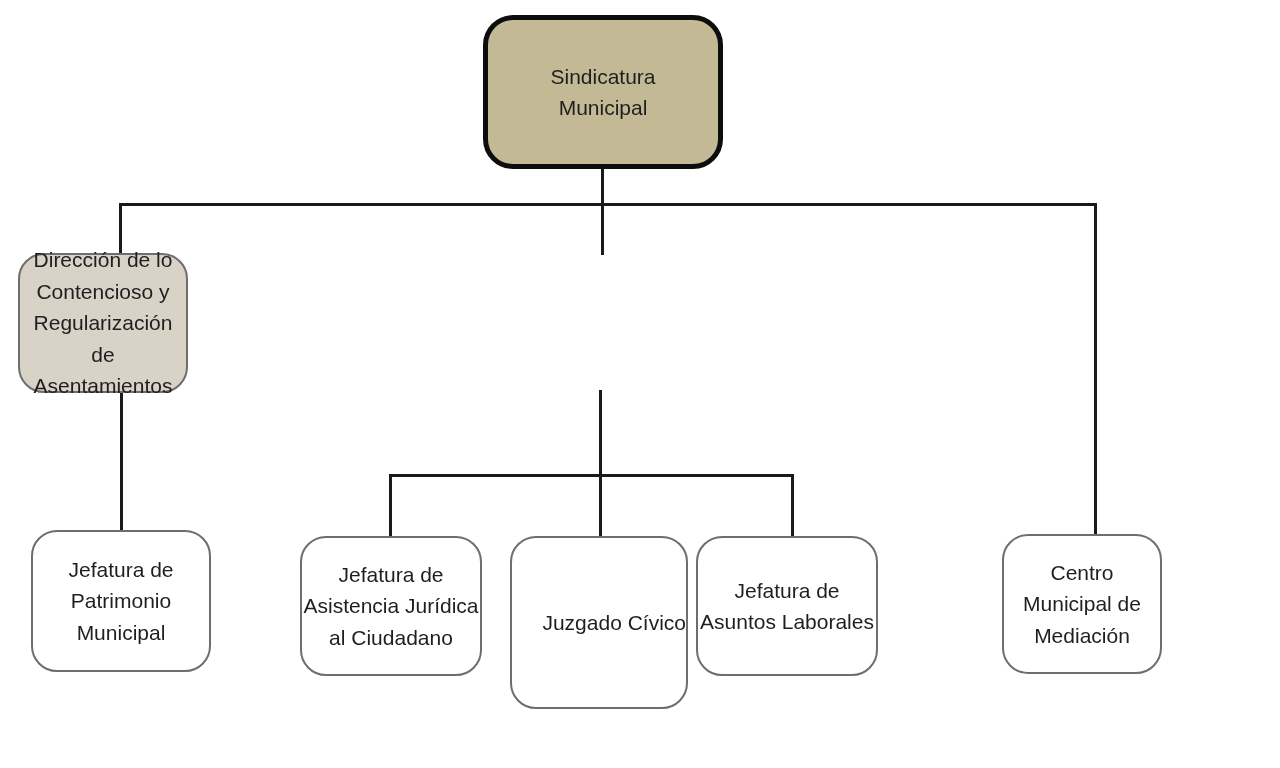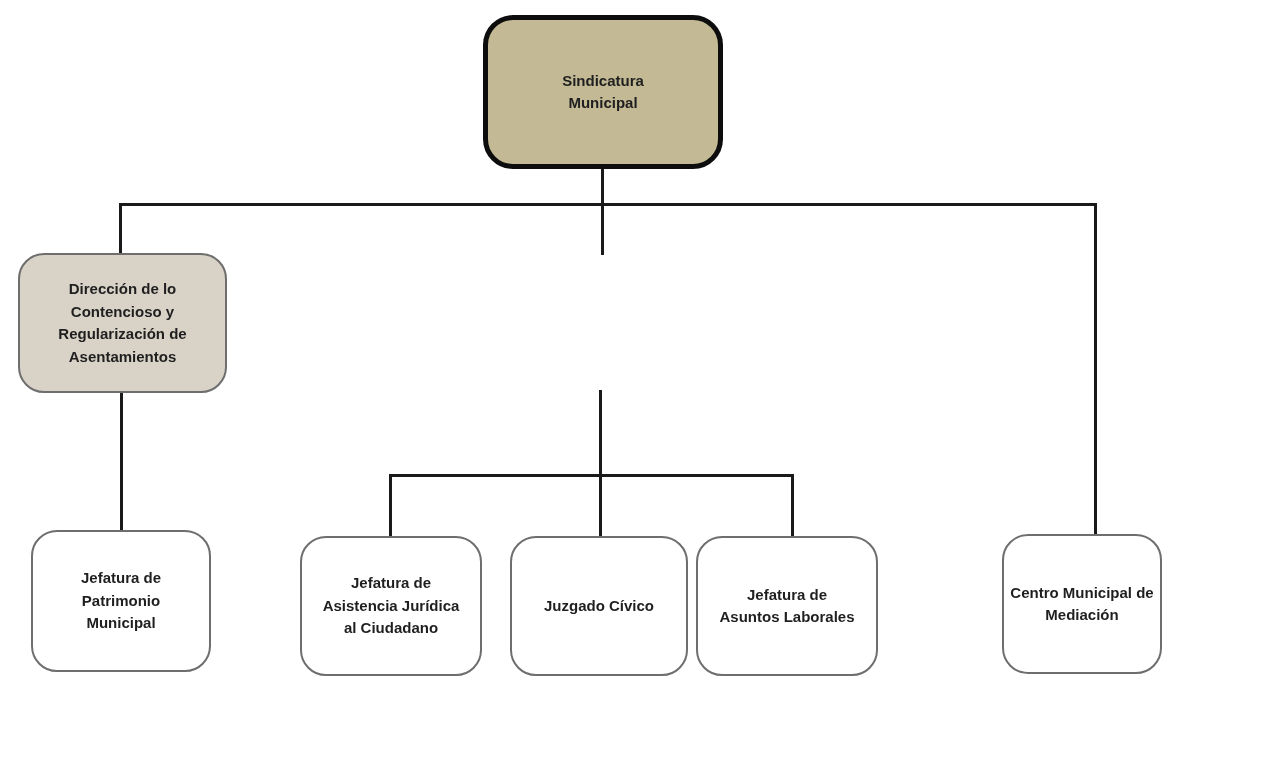--- a/index.html
+++ b/index.html
@@ -10,44 +10,44 @@
   }
   html,body{margin:0;padding:0;}
   body{background:#e9e9e9;font-family:"Liberation Sans",sans-serif;}
   .canvas{
     position:relative;width:1280px;height:768px;background:var(--bg);
     overflow:hidden;margin:0 auto;
   }
   .node{
     position:absolute;display:flex;align-items:center;justify-content:center;
     box-sizing:border-box;text-align:center;color:var(--text);
-    font-weight:700;font-size:15px;line-height:1.5;z-index:2;
+    font-weight:400;font-size:21px;line-height:1.5;z-index:2;
   }
   .node .lbl{white-space:pre-line;}
   .node.root{
     background:var(--root-fill);border:5px solid var(--root-border);
     border-radius:30px;
   }
   .node.branch{
     background:var(--branch-fill);border:2.5px solid var(--branch-border);
     border-radius:26px;
   }
   .node.leaf{
     background:var(--leaf-fill);border:2px solid var(--leaf-border);
     border-radius:26px;
   }
   .line{position:absolute;background:var(--connector);z-index:1;}
 
   
   #n-sindicatura{left:483px;top:15px;width:240px;height:154px;}
-  #n-contencioso{left:18px;top:253px;width:209px;height:140px;}
+  #n-contencioso{left:18px;top:253px;width:170px;height:140px;}
   #n-juridica{left:497px;top:252px;width:207px;height:140px;}
   #n-patrimonio{left:31px;top:530px;width:180px;height:142px;}
   #n-asistencia{left:300px;top:536px;width:182px;height:140px;}
-  #n-juzgado{left:510px;top:536px;width:178px;height:140px;}
+  #n-juzgado{left:510px;top:536px;width:178px;height:173px;justify-content:flex-end;}
   #n-laborales{left:696px;top:536px;width:182px;height:140px;}
   #n-mediacion{left:1002px;top:534px;width:160px;height:140px;}
 
   
   #c-root-stem{left:601px;top:167px;width:3px;height:88px;}
   #c-tier1-h{left:119px;top:203px;width:978px;height:3px;}
   #c-drop-contencioso{left:119px;top:203px;width:3px;height:52px;}
   #c-drop-mediacion{left:1094px;top:203px;width:3px;height:333px;}
   #c-contencioso-patrimonio{left:120px;top:391px;width:3px;height:141px;}
   #c-juridica-stem{left:599px;top:390px;width:3px;height:148px;}

